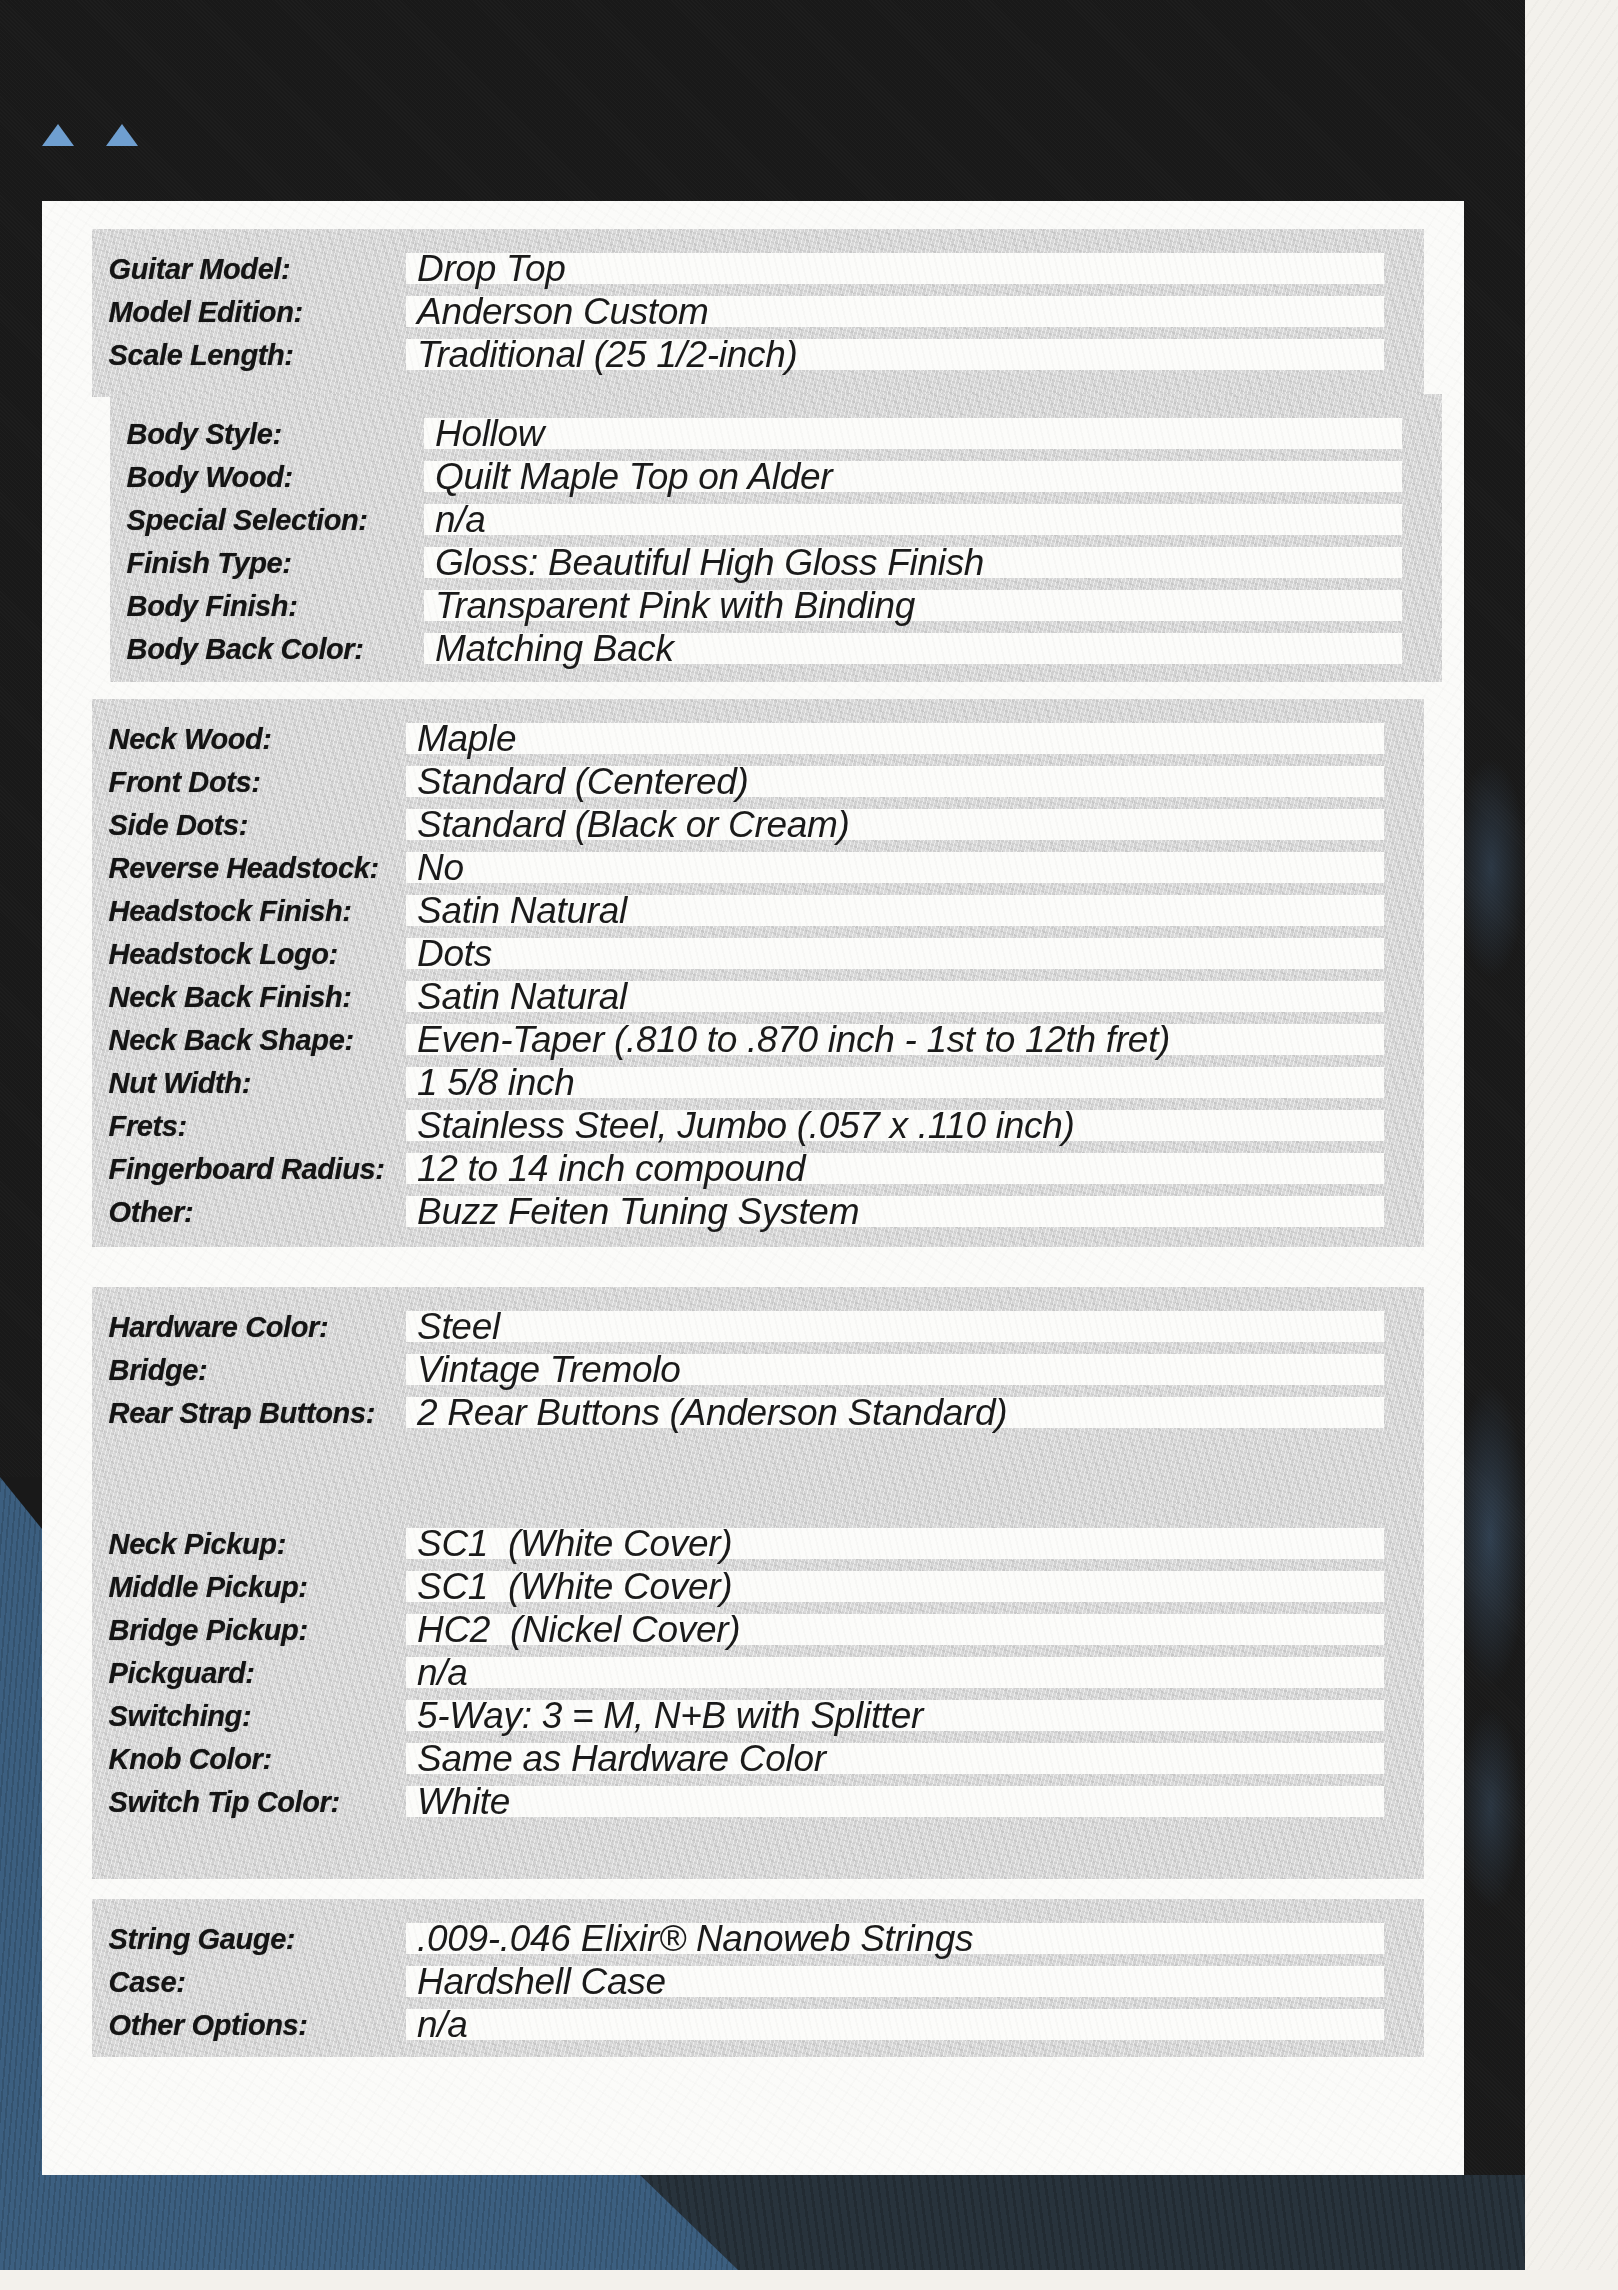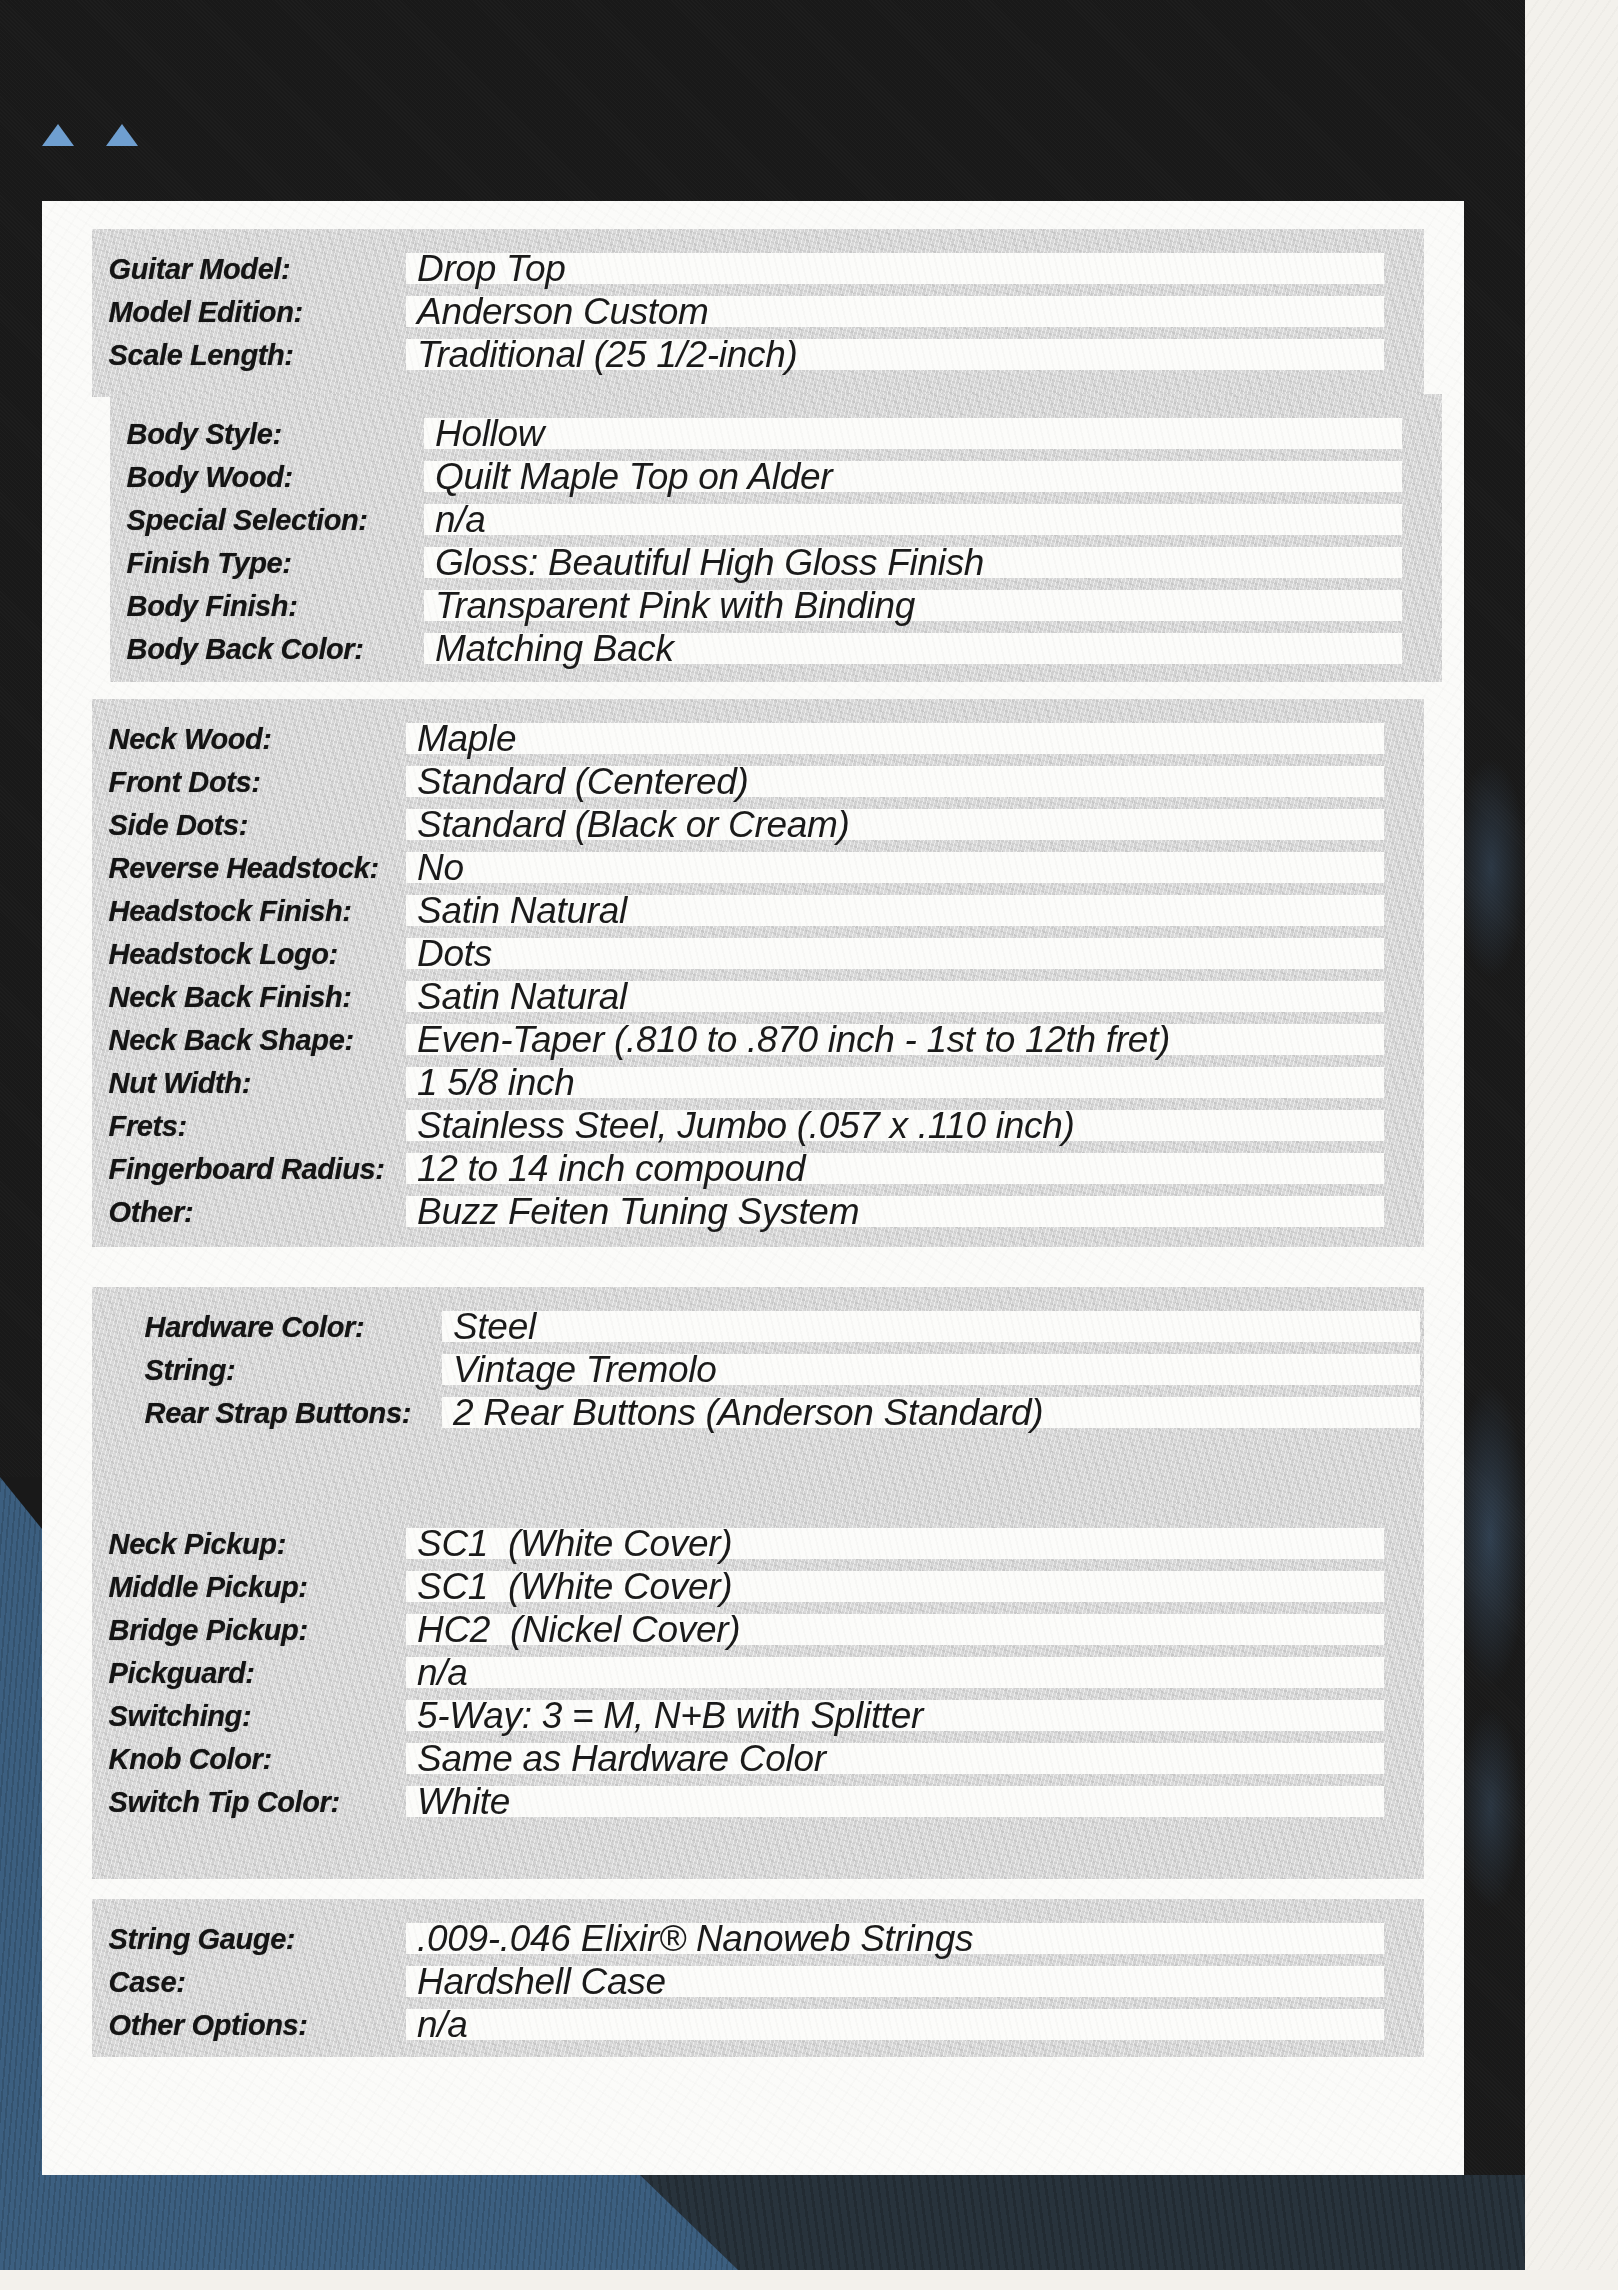--- a/index.html
+++ b/index.html
@@ -217,29 +217,29 @@
       <span class="val">12 to 14 inch compound</span>
     </span>
   </div>
           <div class="spec-row">
     <span class="lbl">Other:</span>
     <span class="valbar">
       <span class="val">Buzz Feiten Tuning System</span>
     </span>
   </div>
         </section>
-        <section class="spec-section" style="top: 1086px; height: 222px; padding-left: 36px;">
+        <section class="spec-section" style="top: 1086px; height: 222px;">
           <div class="spec-row">
     <span class="lbl">Hardware Color:</span>
     <span class="valbar">
       <span class="val">Steel</span>
     </span>
   </div>
           <div class="spec-row">
-    <span class="lbl">String:</span>
+    <span class="lbl">Bridge:</span>
     <span class="valbar">
       <span class="val">Vintage Tremolo</span>
     </span>
   </div>
           <div class="spec-row">
     <span class="lbl">Rear Strap Buttons:</span>
     <span class="valbar">
       <span class="val">2 Rear Buttons (Anderson Standard)</span>
     </span>
   </div>

